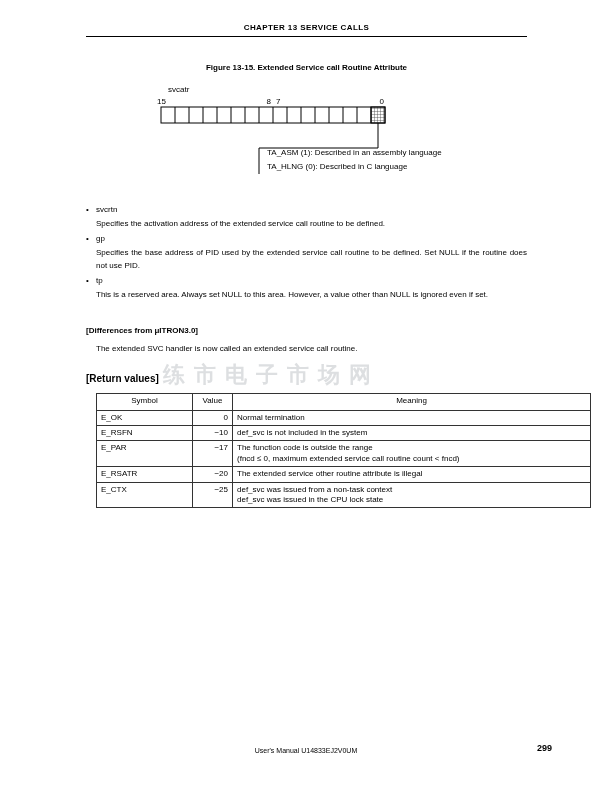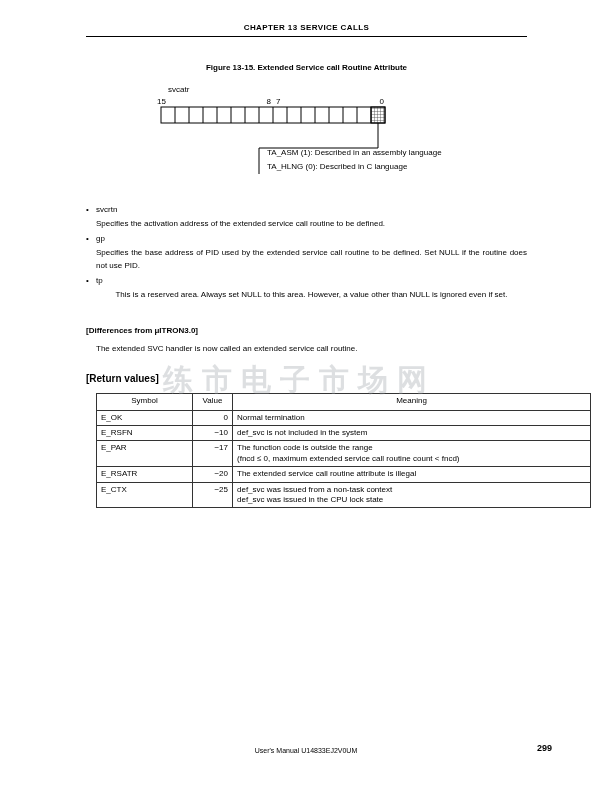--- a/index.html
+++ b/index.html
@@ -11,37 +11,37 @@
   .header-text{text-align:center;font-size:8px;font-weight:bold;letter-spacing:0.4px;}
   .header-rule{border-bottom:1px solid #000;margin-top:4px;}
   .figure-title{margin-top:26px;text-align:center;font-size:8px;font-weight:bold;}
   .diagram{margin-top:12px;margin-left:69px;}
   .bullets{margin-top:16px;font-size:8px;}
   .bullet-line{display:flex;margin-bottom:2px;line-height:1.5;align-items:flex-end;}
   .bullet-dot::before{content:"\2022";}
   .bullet-dot{width:10px;text-align:left;}
   .bullet-term{}
   .bullet-desc{margin-left:10px;margin-bottom:3px;line-height:1.55;text-align:justify;}
-  .bullet-desc.nowrap{white-space:nowrap;text-align:center;}
+  .bullet-desc.nowrap{white-space:nowrap;text-align:left;}
   .diff-heading{margin-top:24px;font-size:8px;font-weight:bold;}
   .diff-text{margin-top:9px;margin-left:10px;font-size:8px;}
   .rv-heading{margin-top:20px;font-size:10px;font-weight:bold;}
   table.rv{
     margin-top:9px;margin-left:10px;width:495px;border-collapse:collapse;
     font-size:8px;line-height:1.3;
   }
   table.rv th, table.rv td{border:1px solid #333;padding:2px 4px;vertical-align:top;}
   table.rv th{font-weight:normal;text-align:center;height:12px;}
   td.sym{padding-left:6px;}
   td.val{text-align:right;padding-right:4px;}
   td.mean{padding-left:5px;}
   .mean-line{display:block;}
   .watermark{
     position:absolute;left:163px;top:360px;z-index:2;pointer-events:none;
-    font-size:30px;letter-spacing:9px;color:#9aa0a6;opacity:0.33;font-weight:bold;
+    font-size:22px;letter-spacing:9px;color:#9aa0a6;opacity:0.33;font-weight:bold;
     white-space:nowrap;
     text-align:right;
   }
   .footer-center{position:absolute;top:747px;left:0;right:0;text-align:center;font-size:7px;z-index:1;}
   .footer-page{position:absolute;top:743px;right:60px;font-size:9px;font-weight:bold;z-index:1;}
   svg text{font-family:"Liberation Sans", sans-serif;font-size:8px;fill:#000;}
 </style>
 </head>
 <body>
 
@@ -140,21 +140,21 @@
         <td class="val">−17</td>
         <td class="mean">
           <span class="mean-line">The function code is outside the range</span>
           <span class="mean-line">(fncd ≤ 0, maximum extended service call routine count &lt; fncd)</span>
         </td>
       </tr>
       <tr>
         <td class="sym">E_RSATR</td>
         <td class="val">−20</td>
         <td class="mean">
-          <span class="mean-line">The extended service call routine attribute is illegal</span>
+          <span class="mean-line">The extended service other routine attribute is illegal</span>
           <span class="mean-line"></span>
         </td>
       </tr>
       <tr>
         <td class="sym">E_CTX</td>
         <td class="val">−25</td>
         <td class="mean">
           <span class="mean-line">def_svc was issued from a non-task context</span>
           <span class="mean-line">def_svc was issued in the CPU lock state</span>
         </td>

